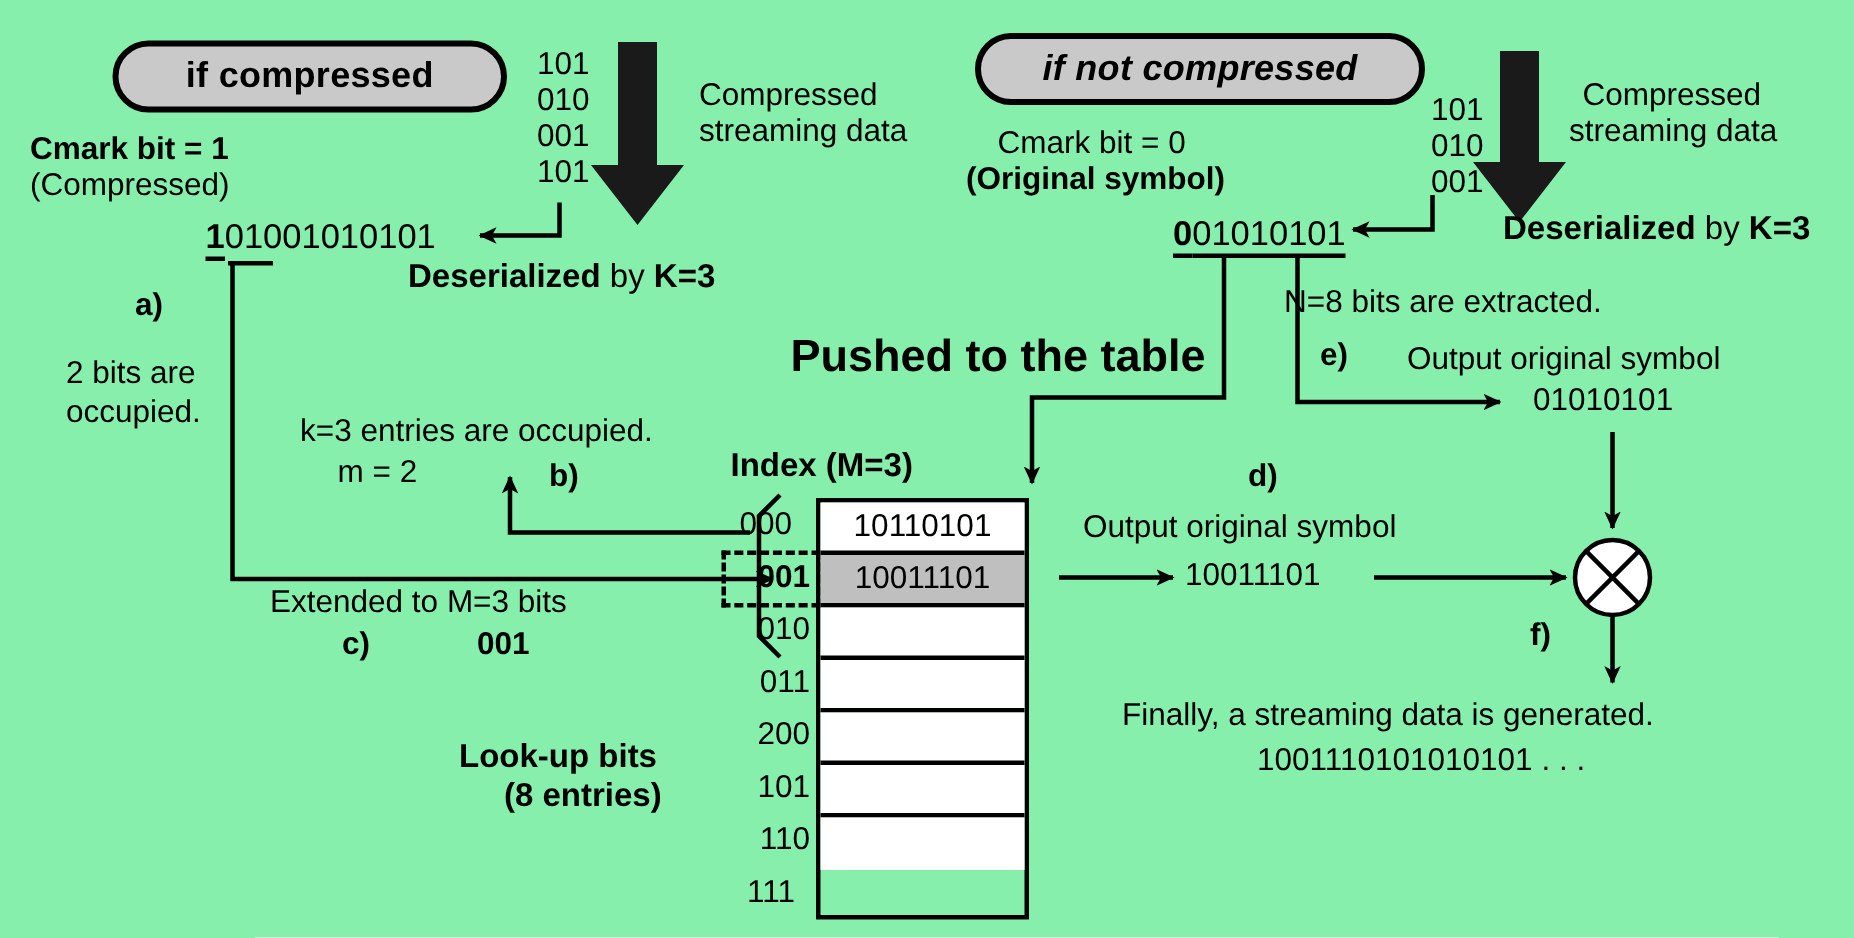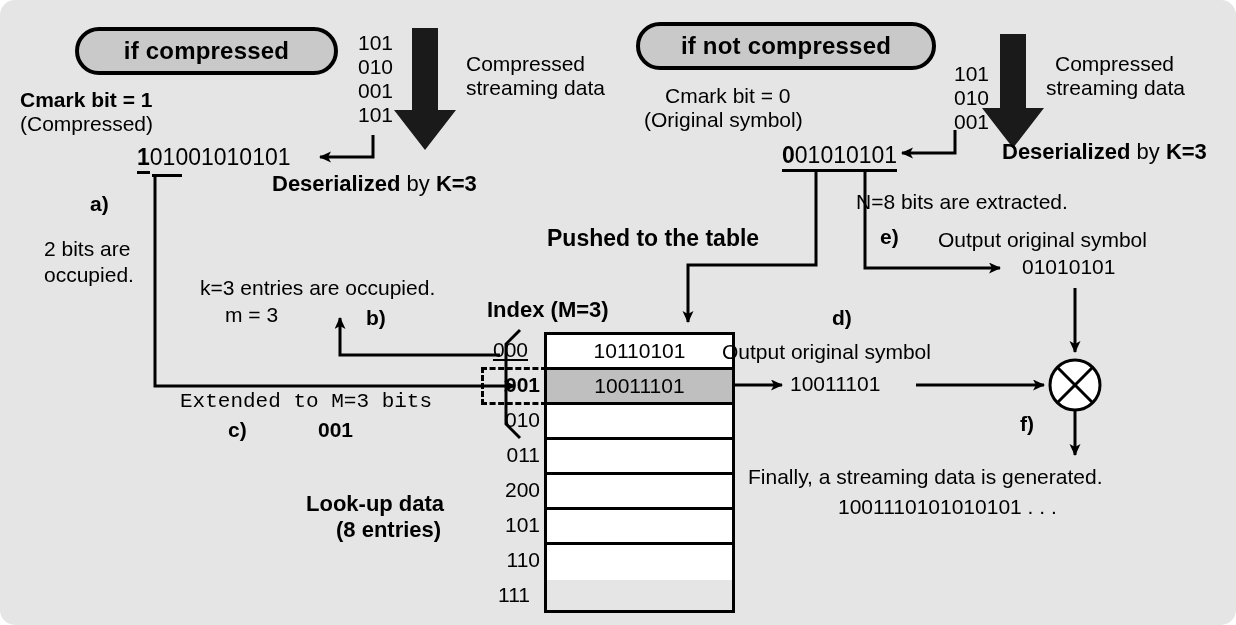--- a/index.html
+++ b/index.html
@@ -5,22 +5,21 @@
   html,body{margin:0;padding:0;background:#ffffff;}
   body{
     font-family:"Liberation Sans", sans-serif;
     color:#000000;
   }
   #stage{
     position:relative;
     width:1236px;
     height:625px;
     overflow:hidden;
-    background:#e5e5e5;
-    border-radius:15px;
+    background:#86efac;
   }
   .abs{position:absolute;white-space:nowrap;}
   .t{font-size:21px;line-height:24px;}
   .tb{font-size:21px;line-height:24px;font-weight:bold;}
   .pill{
     display:flex;align-items:center;justify-content:center;
     background:#c9c9c9;
     border:4px solid #000;
     border-radius:26px;
     font-weight:bold;
@@ -147,33 +146,33 @@
   <div class="abs tb" style="left:272px;top:172px;font-size:22px;">
     <span>Deserialized</span><span style="font-weight:normal"> by </span><span>K=3</span>
   </div>
 
   <div class="abs tb" style="left:90px;top:192px;">a)</div>
 
   <div class="abs t" style="left:44px;top:237px;">2 bits are</div>
   <div class="abs t" style="left:44px;top:263px;">occupied.</div>
 
   <div class="abs t" style="left:200px;top:276px;">k=3 entries are occupied.</div>
-  <div class="abs t" style="left:225px;top:303px;">m = 3</div>
+  <div class="abs t" style="left:225px;top:303px;">m = 2</div>
   <div class="abs tb" style="left:366px;top:306px;">b)</div>
 
-  <div class="abs t" style="left:180px;top:390px;font-family:Liberation Mono, monospace;">Extended to M=3 bits</div>
+  <div class="abs t" style="left:180px;top:390px;">Extended to M=3 bits</div>
   <div class="abs tb" style="left:228px;top:418px;">c)</div>
   <div class="abs tb" style="left:318px;top:418px;">001</div>
 
-  <div class="abs pill" style="left:636px;top:22px;width:292px;height:40px;">
+  <div class="abs pill" style="left:650px;top:22px;width:292px;height:40px;font-style:italic;">
     <span>if not compressed</span>
   </div>
 
   <div class="abs t" style="left:665px;top:84px;">Cmark bit = 0</div>
-  <div class="abs t" style="left:644px;top:108px;">(Original symbol)</div>
+  <div class="abs t" style="left:644px;top:108px;font-weight:bold;">(Original symbol)</div>
 
   <div class="abs t" style="left:954px;top:62px;">101</div>
   <div class="abs t" style="left:954px;top:86px;">010</div>
   <div class="abs t" style="left:954px;top:110px;">001</div>
 
   <div class="abs t" style="left:1055px;top:52px;">Compressed</div>
   <div class="abs t" style="left:1046px;top:76px;">streaming data</div>
 
   <div class="abs" style="left:782px;top:142px;font-size:23px;line-height:26px;">
     <span class="bld ul">0</span><span class="ul">01010101</span>
@@ -182,46 +181,46 @@
   <div class="abs tb" style="left:1002px;top:140px;font-size:22px;">
     <span>Deserialized</span><span style="font-weight:normal"> by </span><span>K=3</span>
   </div>
 
   <div class="abs t" style="left:856px;top:190px;">N=8 bits are extracted.</div>
 
   <div class="abs tb" style="left:880px;top:225px;">e)</div>
   <div class="abs t" style="left:938px;top:228px;">Output original symbol</div>
   <div class="abs t" style="left:1022px;top:255px;">01010101</div>
 
-  <div class="abs tb" style="left:527px;top:226px;font-size:23px;margin-left:20px;">Pushed to the table</div>
+  <div class="abs tb" style="left:527px;top:226px;font-size:30px;">Pushed to the table</div>
 
   <div class="abs tb" style="left:487px;top:298px;font-size:22px;">Index (M=3)</div>
 
-  <div class="idx" style="left:476px;top:338px;text-decoration:underline;">000</div>
+  <div class="idx" style="left:476px;top:338px;">000</div>
   <div class="idx sel" style="left:488px;top:373px;">001</div>
   <div class="idx" style="left:488px;top:408px;">010</div>
   <div class="idx" style="left:488px;top:443px;">011</div>
   <div class="idx" style="left:488px;top:478px;">200</div>
   <div class="idx" style="left:488px;top:513px;">101</div>
   <div class="idx" style="left:488px;top:548px;">110</div>
   <div class="idx" style="left:488px;top:583px;text-align:center;">111</div>
 
   <div class="dashbox" style="left:481px;top:367px;width:66px;height:38px;"></div>
 
-  <div class="tbl" style="left:544px;top:332px;width:191px;height:281px;">
+  <div class="tbl" style="left:544px;top:332px;width:142px;height:281px;">
     <div class="row">10110101</div>
     <div class="row sel">10011101</div>
     <div class="row"></div>
     <div class="row"></div>
     <div class="row"></div>
     <div class="row"></div>
     <div class="row"></div>
   </div>
 
-  <div class="abs tb" style="left:306px;top:492px;font-size:22px;">Look-up data</div>
+  <div class="abs tb" style="left:306px;top:492px;font-size:22px;">Look-up bits</div>
   <div class="abs tb" style="left:336px;top:518px;font-size:22px;">(8 entries)</div>
 
   <div class="abs tb" style="left:832px;top:306px;">d)</div>
   <div class="abs t" style="left:722px;top:340px;">Output original symbol</div>
   <div class="abs t" style="left:790px;top:372px;">10011101</div>
 
   <div class="abs tb" style="left:1020px;top:412px;">f)</div>
 
   <div class="abs t" style="left:748px;top:465px;">Finally, a streaming data is generated.</div>
   <div class="abs t" style="left:838px;top:495px;">1001110101010101 . . .</div>

